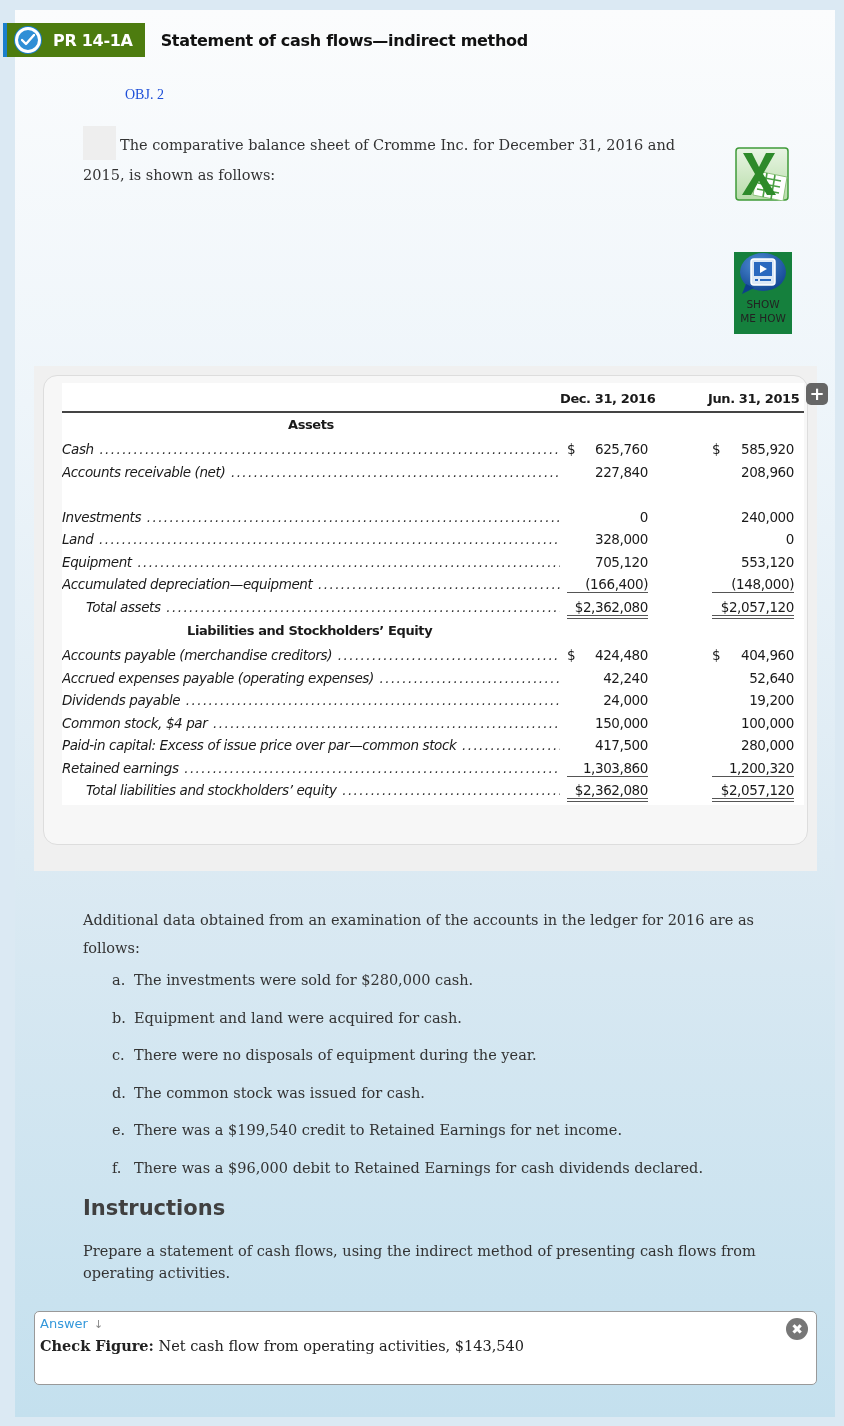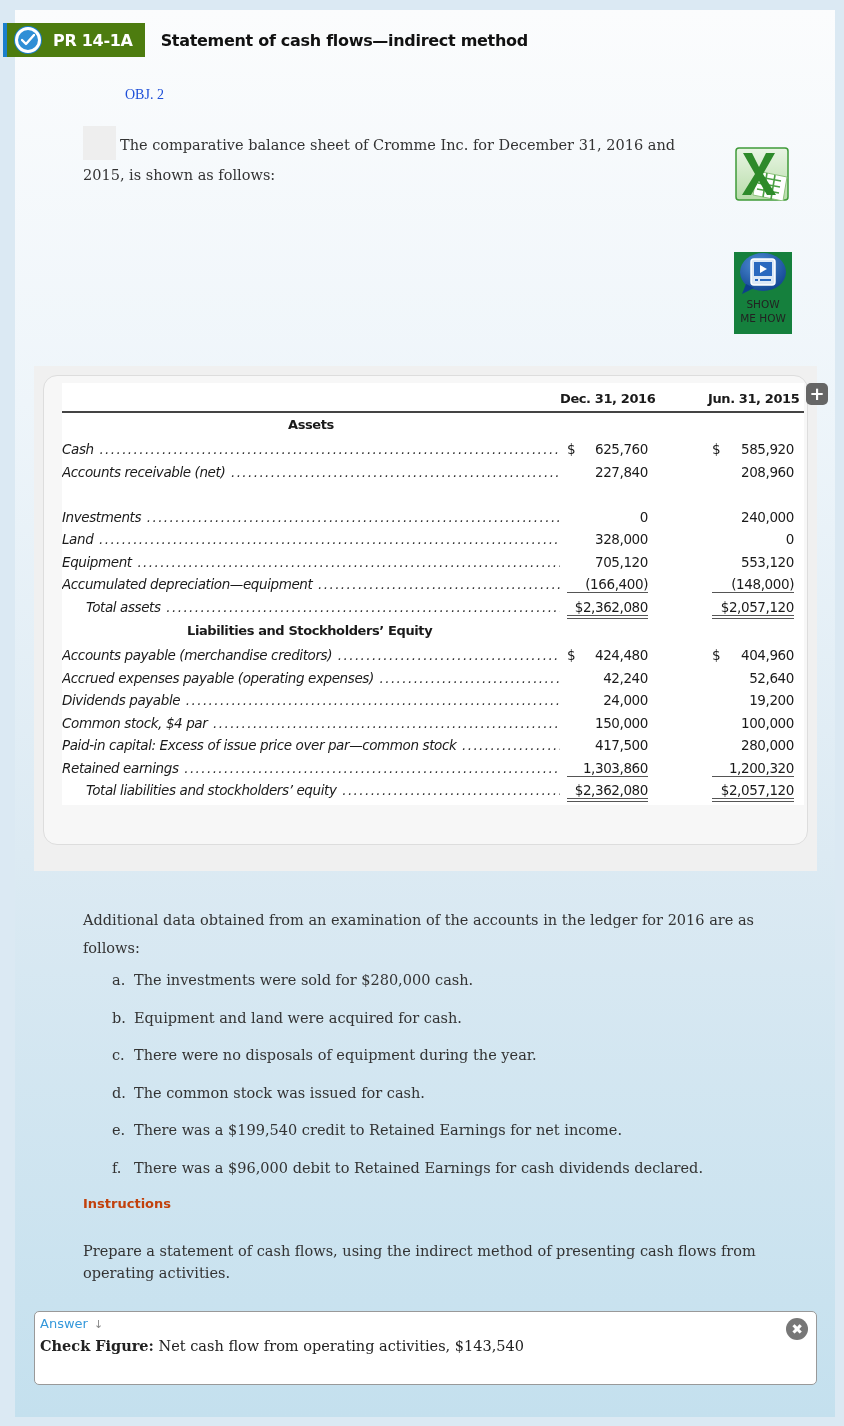--- a/index.html
+++ b/index.html
@@ -115,21 +115,21 @@
     
     .addl {
       position: absolute; left: 83px; top: 890px; width: 690px;
       font-size: 14.5px; color: #333; line-height: 28px; margin-top: 16px;
     }
     .items { position: absolute; left: 112px; top: 966px; font-size: 14.5px; color: #333; }
     .item { height: 37.6px; line-height: 28px; white-space: nowrap; }
     .item .mark { display: inline-block; width: 22px; }
     .instr-head {
       position: absolute; left: 83px; top: 1196px; font-family: "DejaVu Sans", sans-serif;
-      font-weight: bold; font-size: 13px; color: #c2410c;
+      font-weight: bold; font-size: 21px; color: #404040;
     }
     .instr {
       position: absolute; left: 83px; top: 1240px; width: 700px;
       font-size: 14.5px; color: #333; line-height: 22px;
     }
     .answer {
       position: absolute; left: 34px; top: 1311px; width: 783px; height: 74px;
       background: #ffffff; border: 1px solid #999; border-radius: 5px;
     }
     .answer-toggle {

